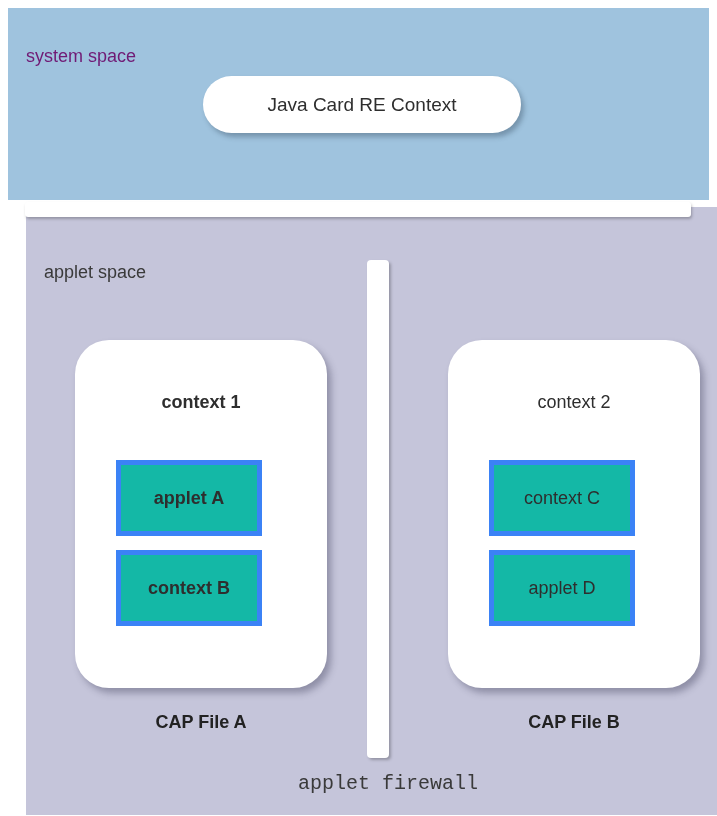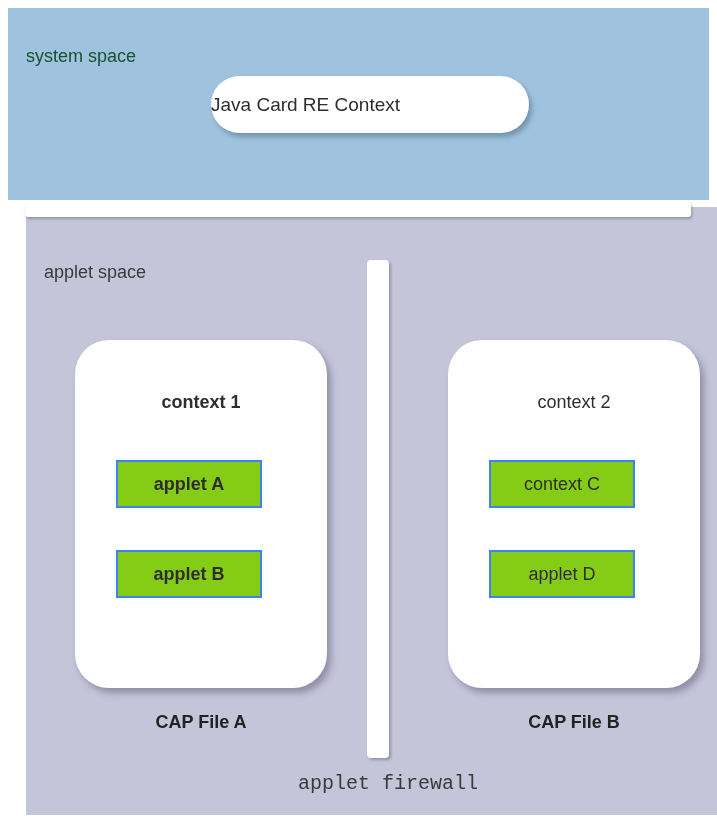--- a/index.html
+++ b/index.html
@@ -20,32 +20,32 @@
   .system-space {
     position: absolute;
     left: 8px; top: 8px;
     width: 701px; height: 192px;
     background: #9fc3de;
   }
   .system-space-label {
     position: absolute;
     left: 18px; top: 38px;
     font-size: 18px;
-    color: #14532d;
+    color: #701a75;
   }
   .jcre-pill {
     position: absolute;
-    left: 203px; top: 68px;
+    left: 195px; top: 68px;
     width: 318px; height: 57px;
     background: #ffffff;
     border-radius: 29px;
     box-shadow: 3px 4px 5px rgba(40,60,80,0.35);
     display: flex;
     align-items: center;
-    justify-content: flex-start;
+    justify-content: center;
     font-size: 19px;
     color: #2e2e2e;
   }
 
   
   .separator-bar {
     position: absolute;
     left: 25px; top: 202px;
     width: 666px; height: 15px;
     background: #ffffff;
@@ -104,23 +104,23 @@
     position: absolute;
     left: 0; top: 52px;
     width: 100%;
     text-align: center;
     font-size: 18px;
     color: #2e2e2e;
   }
   .applet-rect {
     position: absolute;
     left: 41px;
-    width: 146px; height: 48px;
-    background: #84cc16;
-    border: 2px solid #3b82f6;
+    width: 146px; height: 76px;
+    background: #14b8a6;
+    border: 5px solid #3b82f6;
     display: flex;
     align-items: center;
     justify-content: center;
     font-size: 18px;
     color: #2e2e2e;
   }
   .applet-rect.first  { top: 120px; }
   .applet-rect.second { top: 210px; }
 
   
@@ -154,21 +154,21 @@
     <div class="applet-space-label">applet space</div>
 
     <div class="firewall-bar"></div>
 
     <div class="context-box left">
       <div class="context-title">context 1</div>
       <div class="applet-rect first">
         <span>applet A</span>
       </div>
       <div class="applet-rect second">
-        <span>applet B</span>
+        <span>context B</span>
       </div>
     </div>
 
     <div class="context-box right">
       <div class="context-title">context 2</div>
       <div class="applet-rect first">
         <span>context C</span>
       </div>
       <div class="applet-rect second">
         <span>applet D</span>

